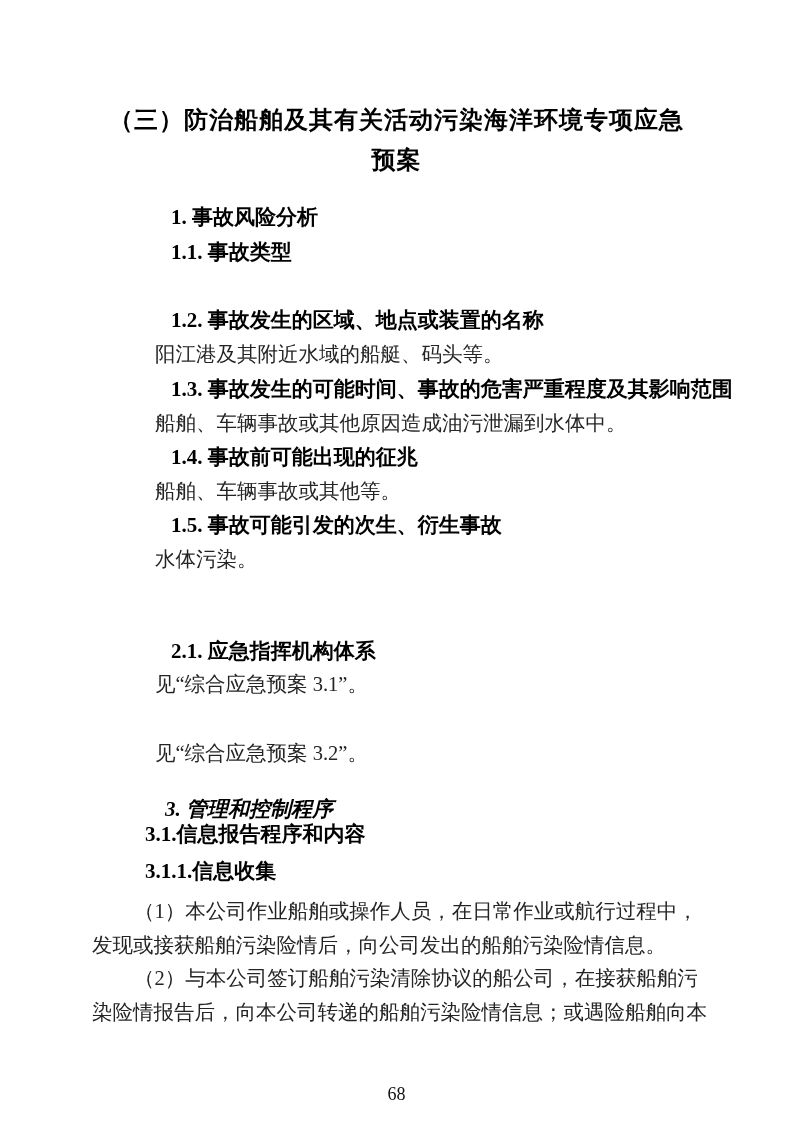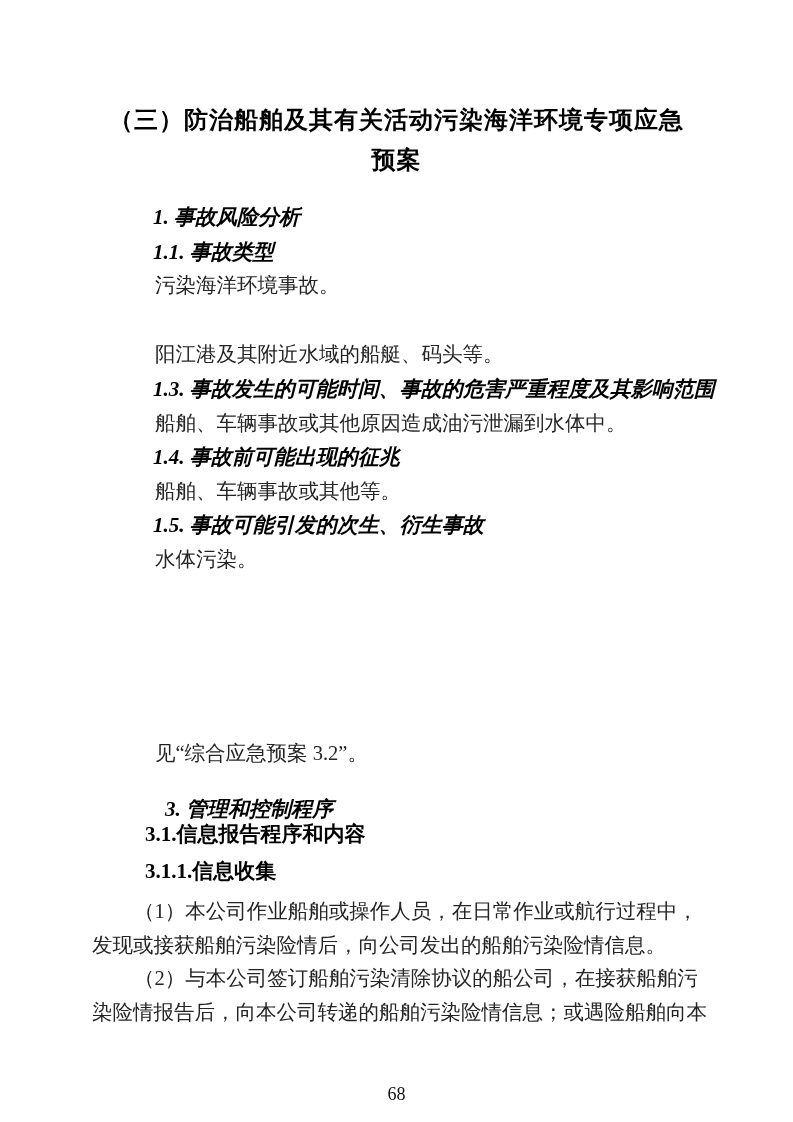--- a/index.html
+++ b/index.html
@@ -34,21 +34,21 @@
     font-size: 20.5px;
     line-height: 24px;
     color: #242424;
   }
   .hd {
     font-weight: 700;
     font-size: 21px;
     color: #000000;
   }
   .it { font-style: italic; margin-left: 20px; }
-  .x-h  { left: 153px; font-style: italic; }  
+  .x-h  { left: 171px; }  
   .x-h3 { left: 145px; }  
   .x-b  { left: 155px; }  
   .x-pf { left: 134px; }  
   .x-pc { left: 92px;  }  
   .page-number {
     position: absolute;
     left: 0;
     right: 0;
     text-align: center;
     font-size: 18px;
@@ -59,29 +59,31 @@
 </head>
 <body>
 
 <div class="page">
 
   <div class="title-line" style="top:100px">（三）防治船舶及其有关活动污染海洋环境专项应急</div>
   <div class="title-line" style="top:140px">预案</div>
 
   <div class="ln hd x-h" style="top:205px">1. 事故风险分析</div>
   <div class="ln hd x-h" style="top:240px">1.1. 事故类型</div>
-  <div class="ln x-b" style="top:273px">污染海洋环境事故。</div>
+  <div class="ln hd x-h" style="top:308px">1.2. 事故发生的区域、地点或装置的名称</div>
   <div class="ln x-b" style="top:342px">阳江港及其附近水域的船艇、码头等。</div>
   <div class="ln hd x-h" style="top:377px">1.3. 事故发生的可能时间、事故的危害严重程度及其影响范围</div>
   <div class="ln x-b" style="top:411px">船舶、车辆事故或其他原因造成油污泄漏到水体中。</div>
   <div class="ln hd x-h" style="top:445px">1.4. 事故前可能出现的征兆</div>
   <div class="ln x-b" style="top:479px">船舶、车辆事故或其他等。</div>
   <div class="ln hd x-h" style="top:513px">1.5. 事故可能引发的次生、衍生事故</div>
   <div class="ln x-b" style="top:547px">水体污染。</div>
 
+  <div class="ln hd x-h" style="top:639px">2.1. 应急指挥机构体系</div>
+  <div class="ln x-b" style="top:672px">见“综合应急预案 3.1”。</div>
   <div class="ln x-b" style="top:741px">见“综合应急预案 3.2”。</div>
 
   <div class="ln hd it x-h3" style="top:797px">3. 管理和控制程序</div>
   <div class="ln hd x-h3" style="top:822px">3.1.信息报告程序和内容</div>
   <div class="ln hd x-h3" style="top:859px">3.1.1.信息收集</div>
 
   <div class="ln x-pf" style="top:899px">（1）本公司作业船舶或操作人员，在日常作业或航行过程中，</div>
   <div class="ln x-pc" style="top:933px">发现或接获船舶污染险情后，向公司发出的船舶污染险情信息。</div>
   <div class="ln x-pf" style="top:966px">（2）与本公司签订船舶污染清除协议的船公司，在接获船舶污</div>
   <div class="ln x-pc" style="top:1000px">染险情报告后，向本公司转递的船舶污染险情信息；或遇险船舶向本</div>

